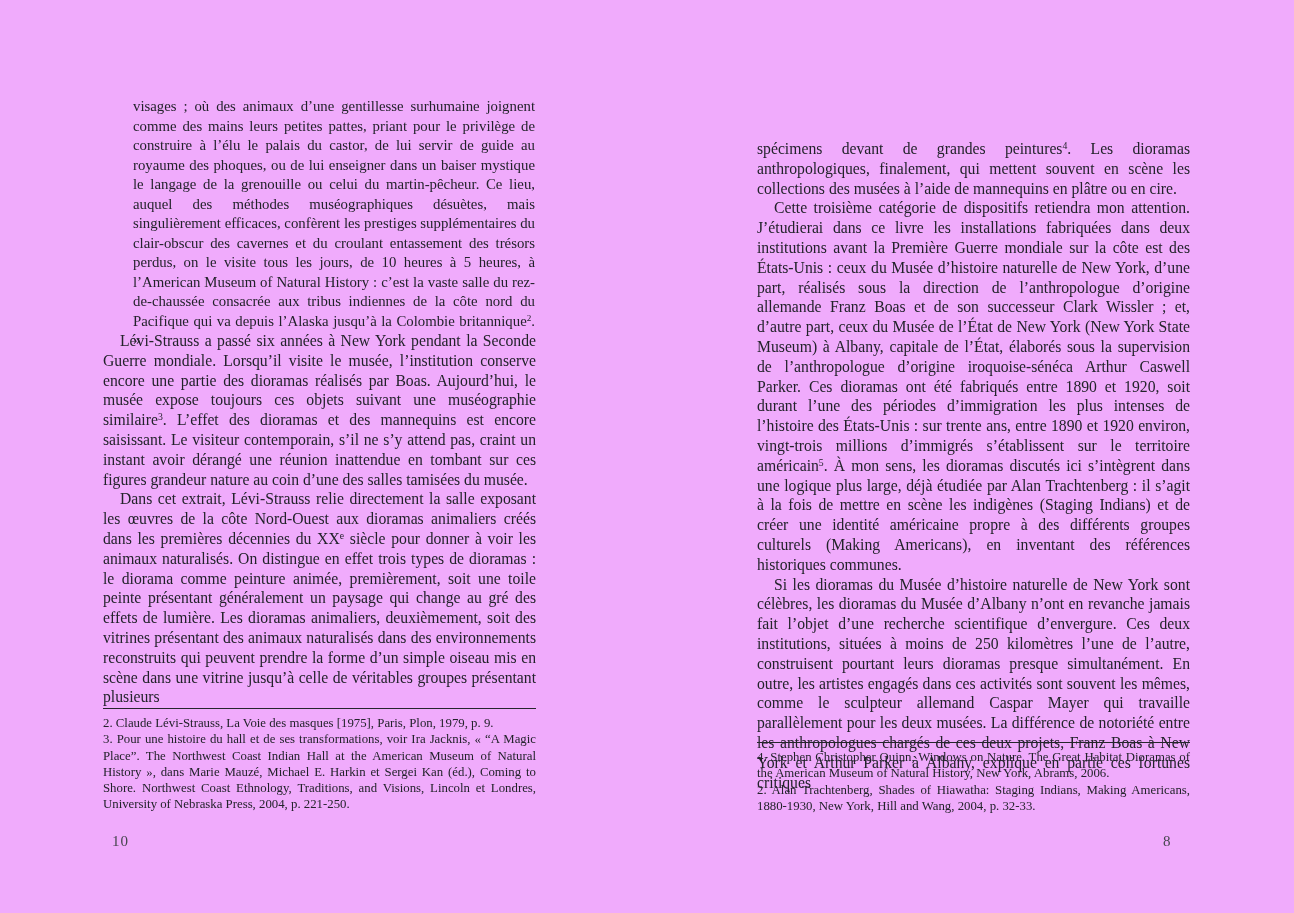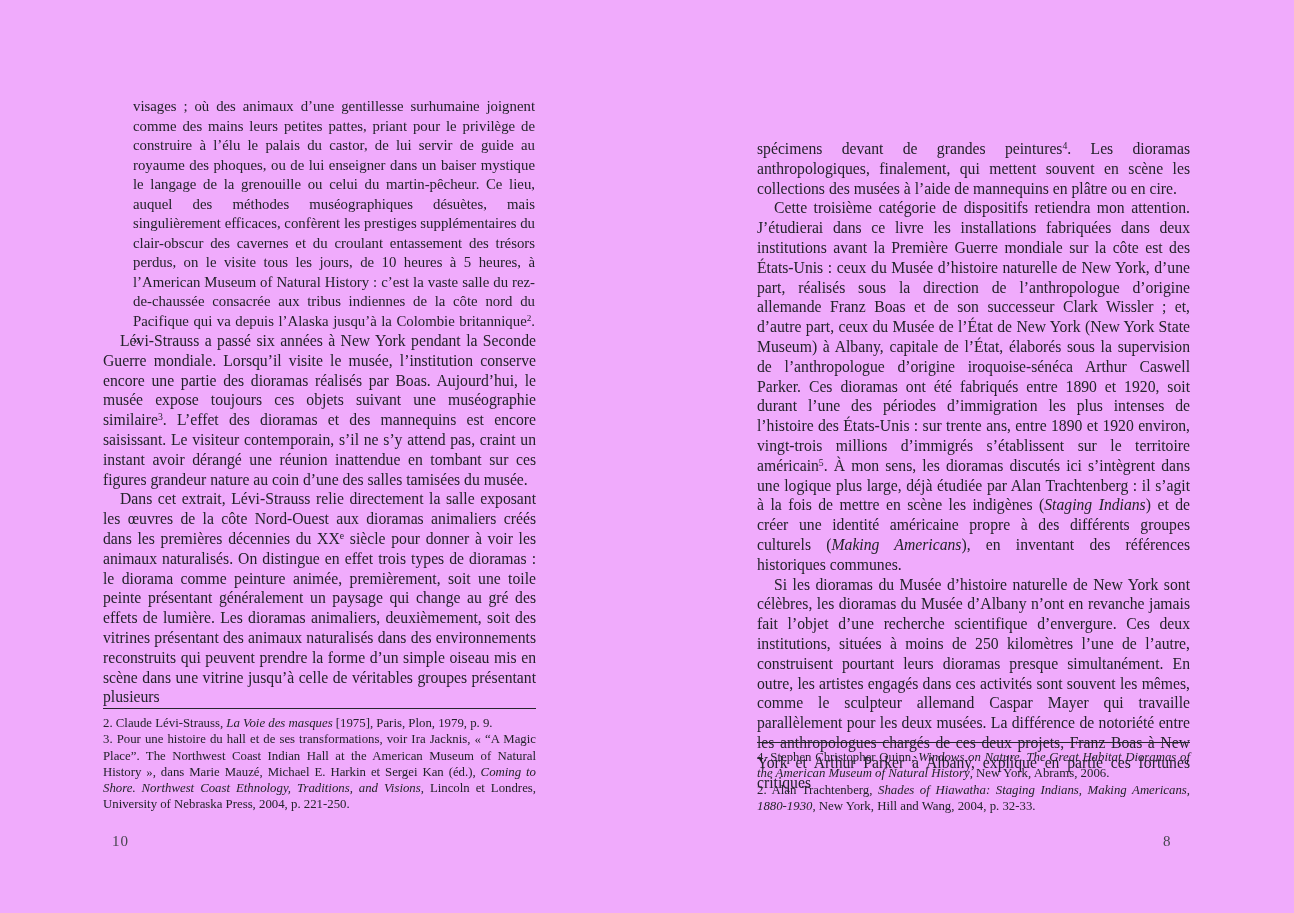--- a/index.html
+++ b/index.html
@@ -38,21 +38,21 @@
   .para { margin: 0; text-align: justify; }
   .para.indent { text-indent: 17px; }
 
   sup {
     font-size: 0.62em;
     line-height: 0;
     vertical-align: baseline;
     position: relative;
     top: -0.5em;
   }
-  .it { font-style: italic; }
+  .it { }
 
   
   .footnotes { width: 433px; }
   .left-foot  { left: 103px; top: 708px; }
   .right-foot { left: 757px; top: 742px; }
   .fnrule {
     border: none;
     border-top: 1px solid #26262c;
     margin: 0 0 6px 0;
     width: 100%;

